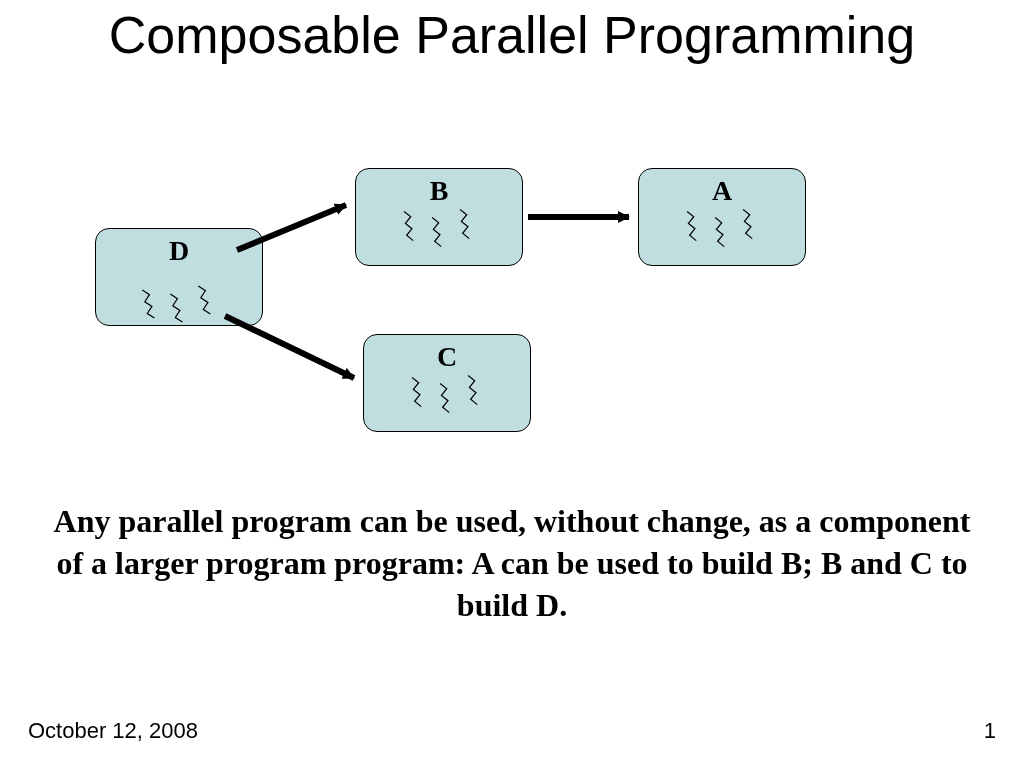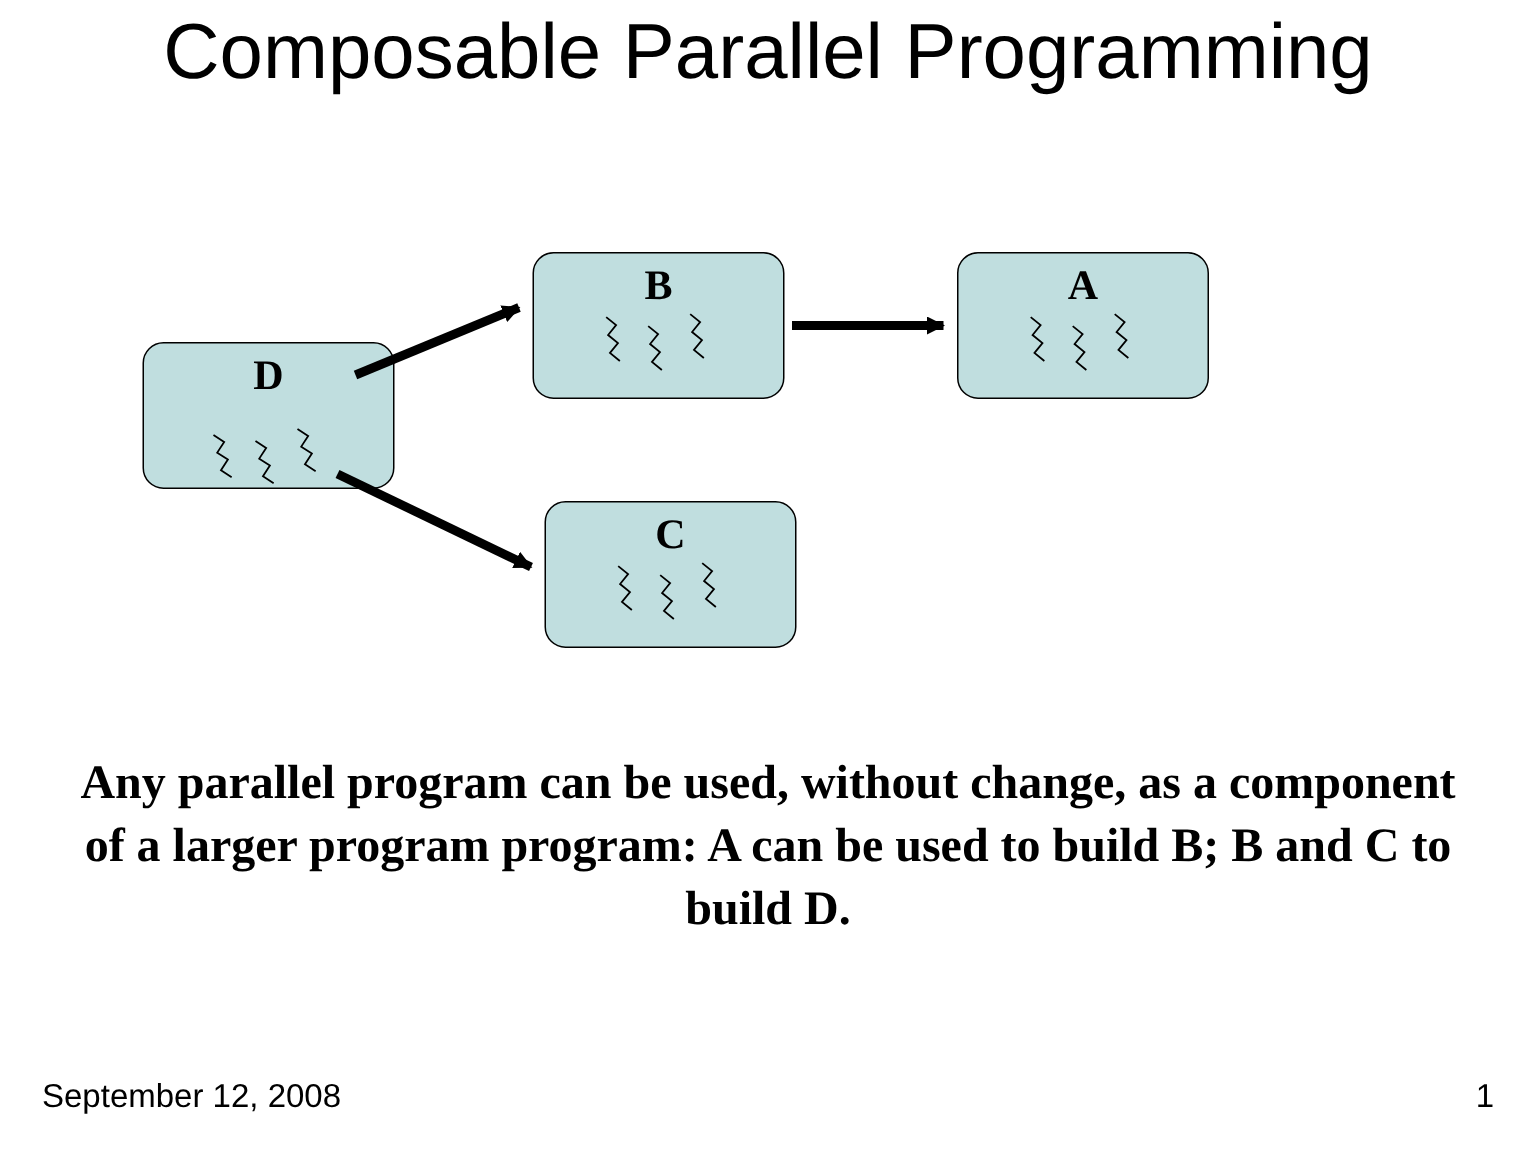--- a/index.html
+++ b/index.html
@@ -129,15 +129,15 @@
   <line x1="237" y1="250" x2="346" y2="205" stroke="#000" stroke-width="6" marker-end="url(#ah)"></line>
 
   <line x1="225" y1="316" x2="354" y2="378" stroke="#000" stroke-width="6" marker-end="url(#ah)"></line>
 
   <line x1="528" y1="217" x2="629" y2="217" stroke="#000" stroke-width="6" marker-end="url(#ah)"></line>
 </svg>
 
 <div class="body-text">Any parallel program can be used, without change, as a component of a larger program program: A can be used to build B; B and C to build D.</div>
 
 <div class="footer">
-  <span>September 12, 2008</span>
+  <span>October 12, 2008</span>
   <span class="page">1</span>
 </div>
 
 </body></html>

